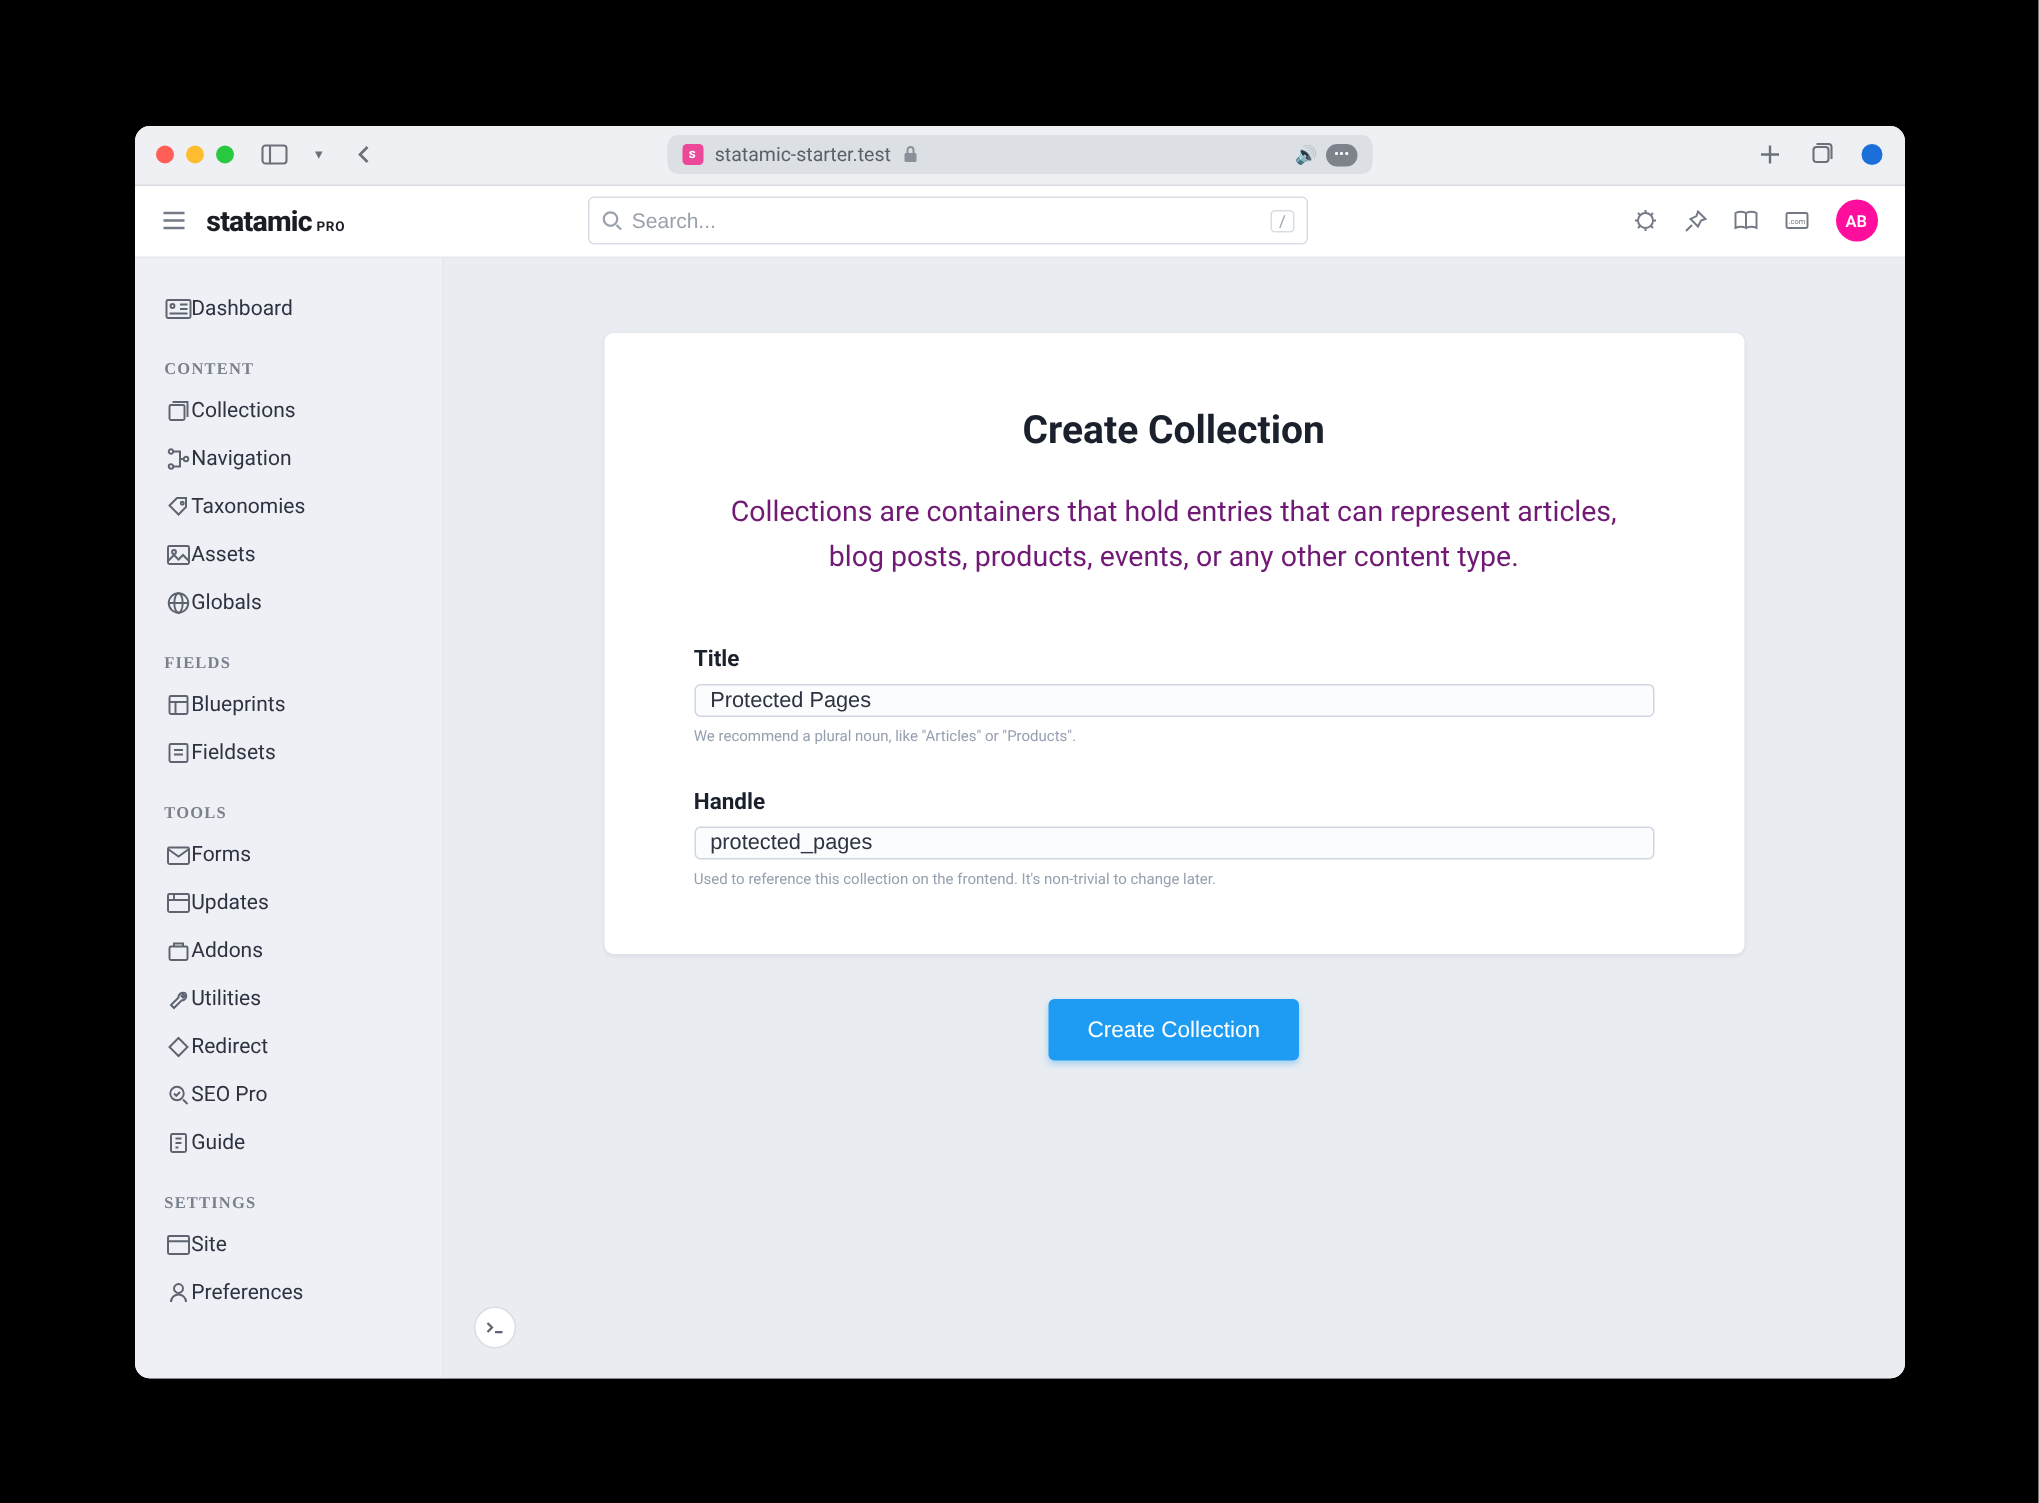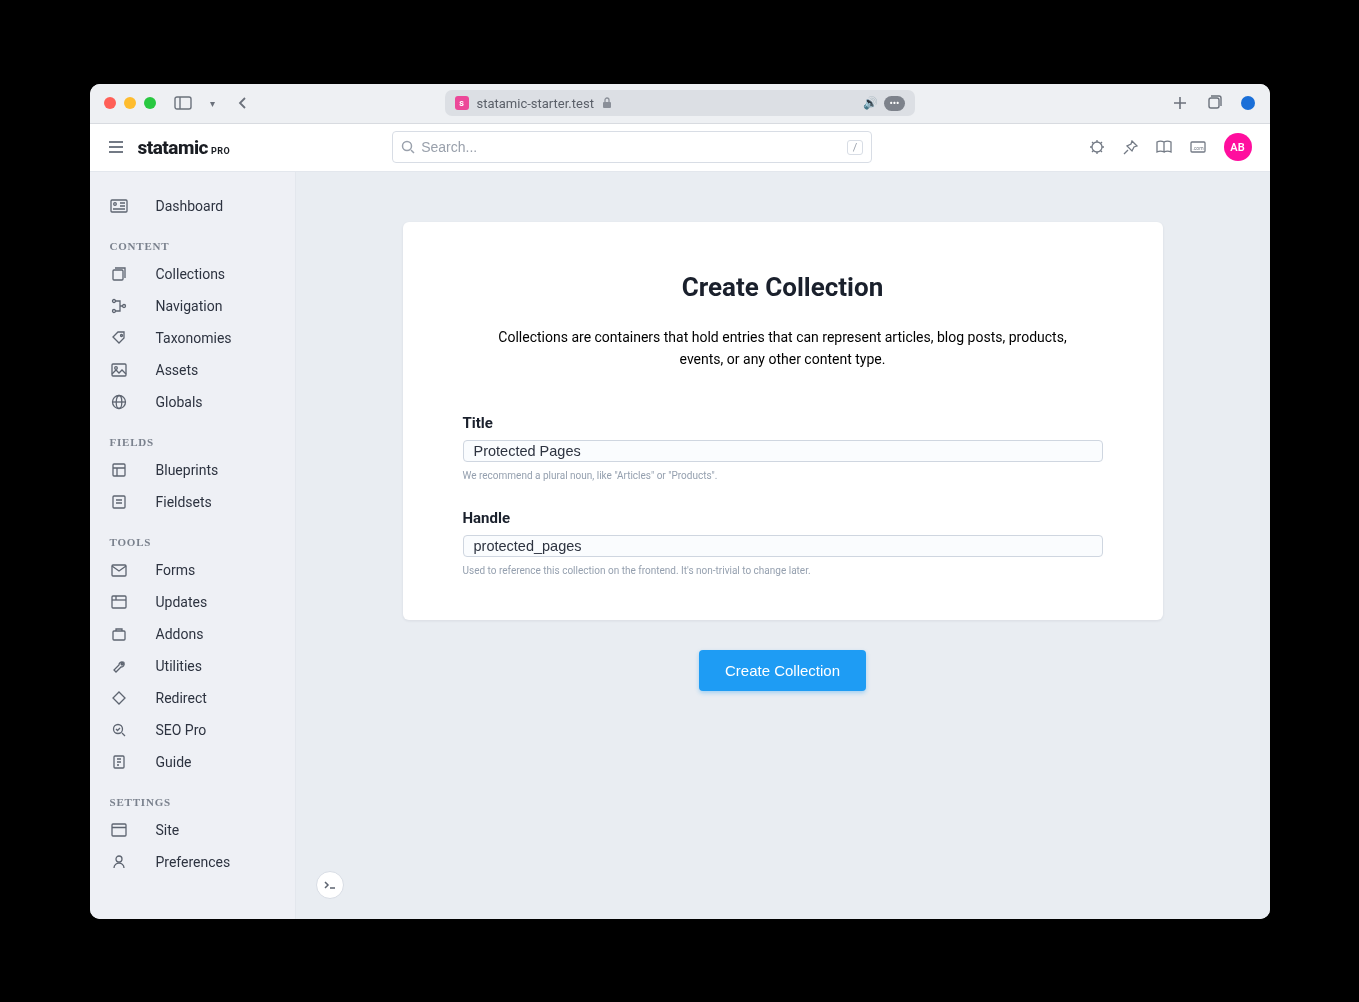--- a/index.html
+++ b/index.html
@@ -95,34 +95,34 @@
 }
 .app-body { flex: 1; display: flex; overflow: hidden; }
 .sidebar {
   width: 206px;
   background: #eef0f5;
   border-right: 1px solid #e3e7ed;
   padding: 18px 0;
   overflow-y: auto;
 }
 .side-item {
-  display: flex; align-items: center; gap: 28px;
+  display: flex; align-items: center; gap: 0;
   padding: 7px 20px; color: #2d3340; font-size: 14px; cursor: pointer;
 }
 .side-icon { width: 18px; height: 18px; color: #5d6470; display: flex; align-items: center; justify-content: center; flex-shrink: 0; }
 .side-heading {
   padding: 18px 20px 6px; font-size: 11px; font-weight: 700; letter-spacing: 0.8px; color: #7a818d; font-family: Liberation Serif, serif;
 }
 .main { flex: 1; background: #e9edf2; padding: 50px 66px; overflow-y: auto; position: relative; }
 .card {
   background: #fff; border-radius: 6px; box-shadow: 0 1px 3px rgba(20,30,50,0.08);
   padding: 50px 60px 44px; max-width: 760px; margin: 0 auto;
 }
 .card h1 { font-size: 26px; font-weight: 700; text-align: center; color: #1a202c; }
-.card-desc { text-align: center; color: #000000; font-size: 14px; line-height: 1.6; margin-top: 24px; max-width: 600px; margin-left: auto; margin-right: auto; }
+.card-desc { text-align: center; color: #701a75; font-size: 19px; line-height: 1.6; margin-top: 24px; max-width: 600px; margin-left: auto; margin-right: auto; }
 .field { margin-top: 44px; }
 .field + .field { margin-top: 28px; }
 .field-label { font-weight: 700; font-size: 15px; color: #1a202c; margin-bottom: 8px; display: block; }
 .text-input {
   width: 100%; height: 22px; border: 1px solid #cfd6e0; border-radius: 4px;
   padding: 0 10px; font-size: 14.5px; color: #2d3340; background: #fafcfe;
 }
 .field-help { font-size: 10px; color: #95a0af; margin-top: 8px; }
 .submit-wrap { text-align: center; margin-top: 30px; }
 .btn-primary {

